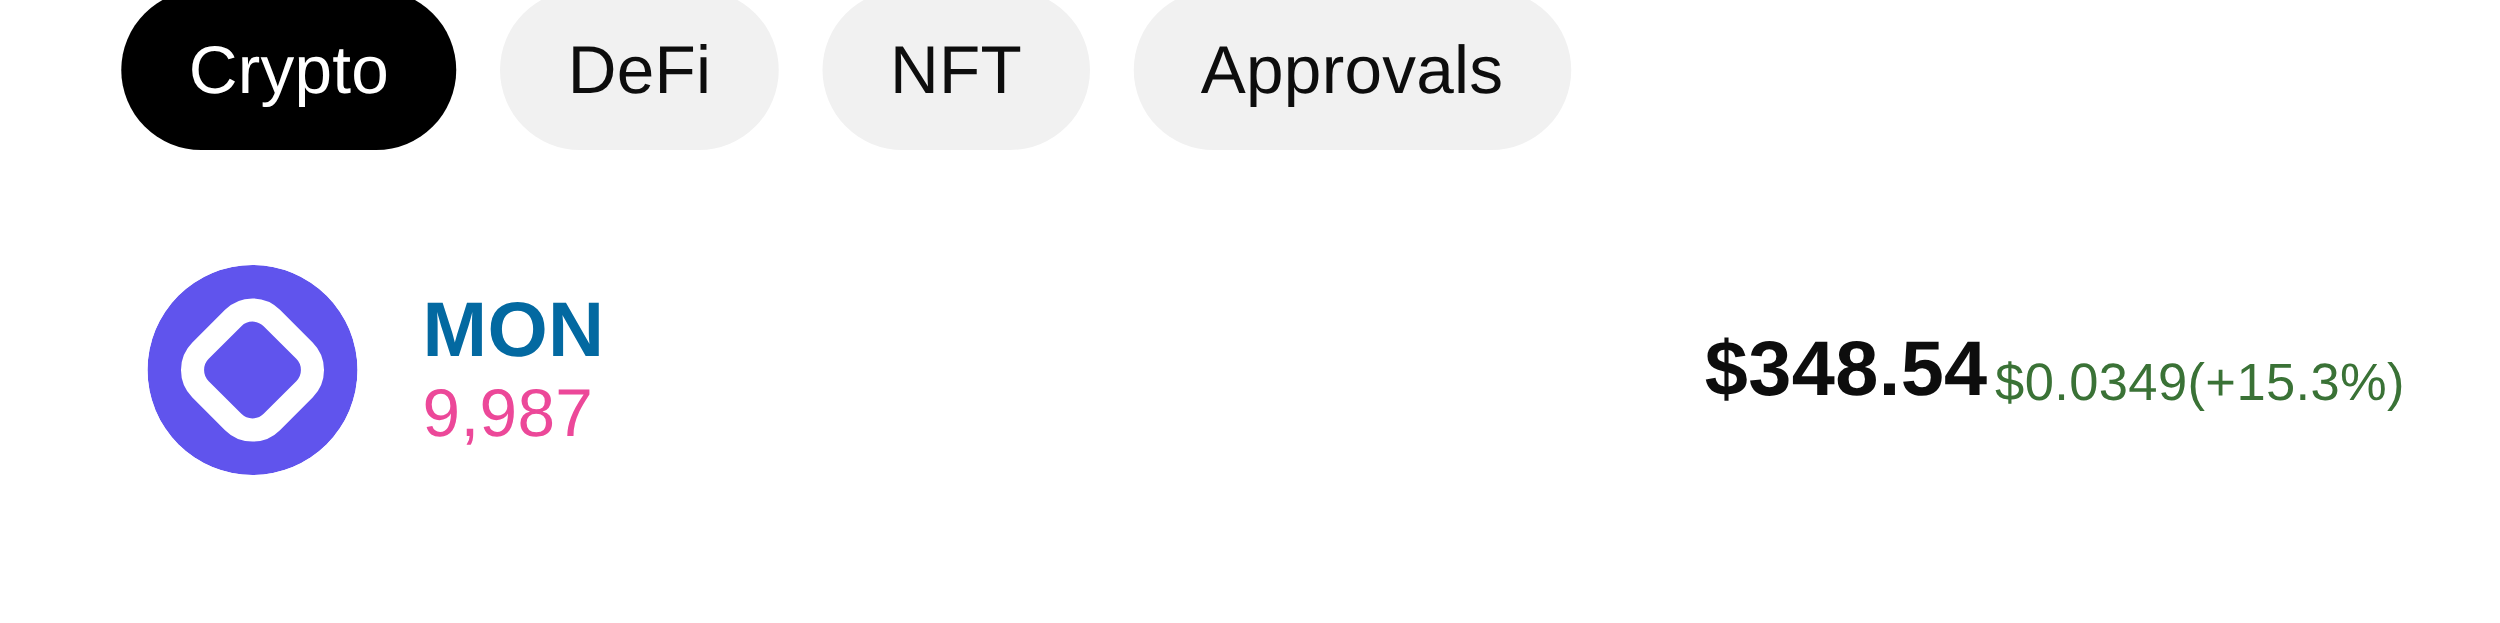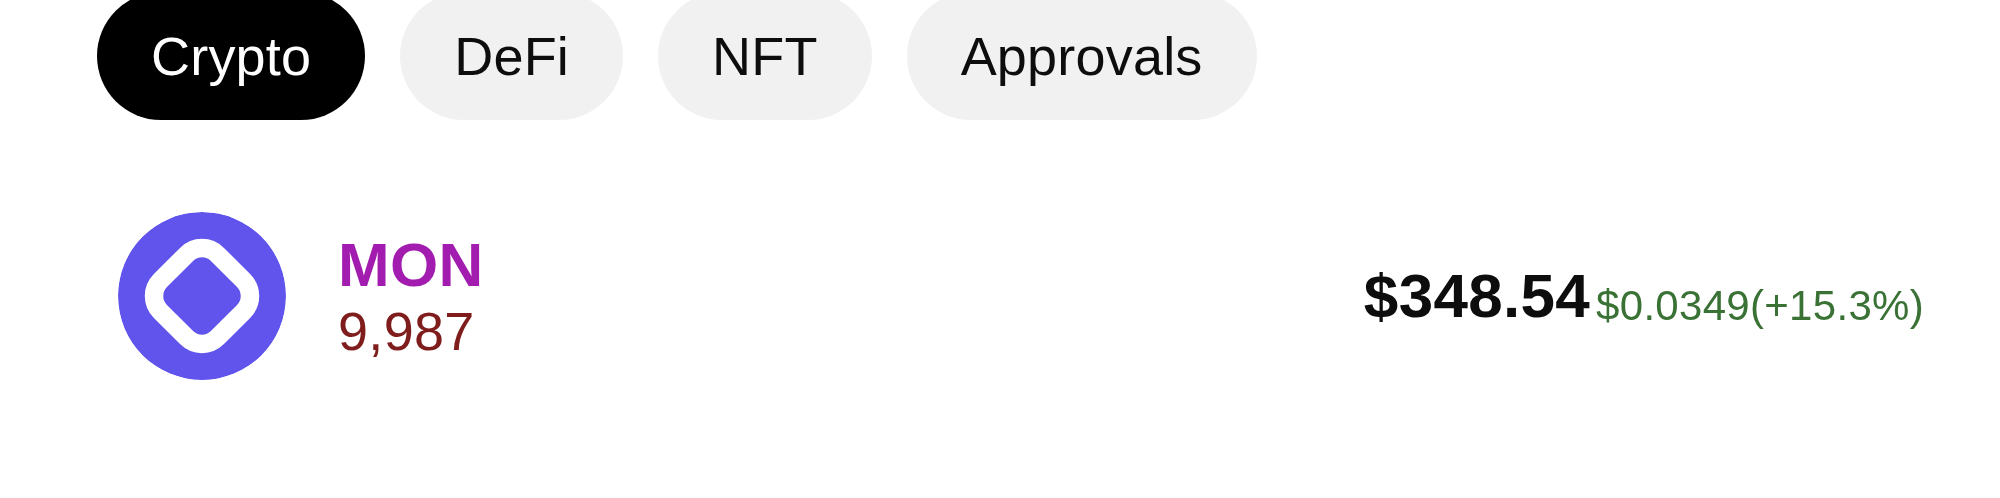--- a/index.html
+++ b/index.html
@@ -89,29 +89,29 @@
   .token-meta {
     display: flex;
     flex-direction: column;
     justify-content: center;
     gap: 6px;
   }
 
   .token-symbol {
     font-size: 62px;
     font-weight: 600;
-    color: #a21caf;
+    color: #0369a1;
     line-height: 1.05;
     letter-spacing: 0.3px;
   }
 
   .token-balance {
     font-size: 54px;
     font-weight: 400;
-    color: #7f1d1d;
+    color: #ec4899;
     line-height: 1.05;
     letter-spacing: 0.3px;
   }
 
   .token-right {
     margin-left: auto;
     display: flex;
     flex-direction: row;
     align-items: flex-end;
     justify-content: center;

